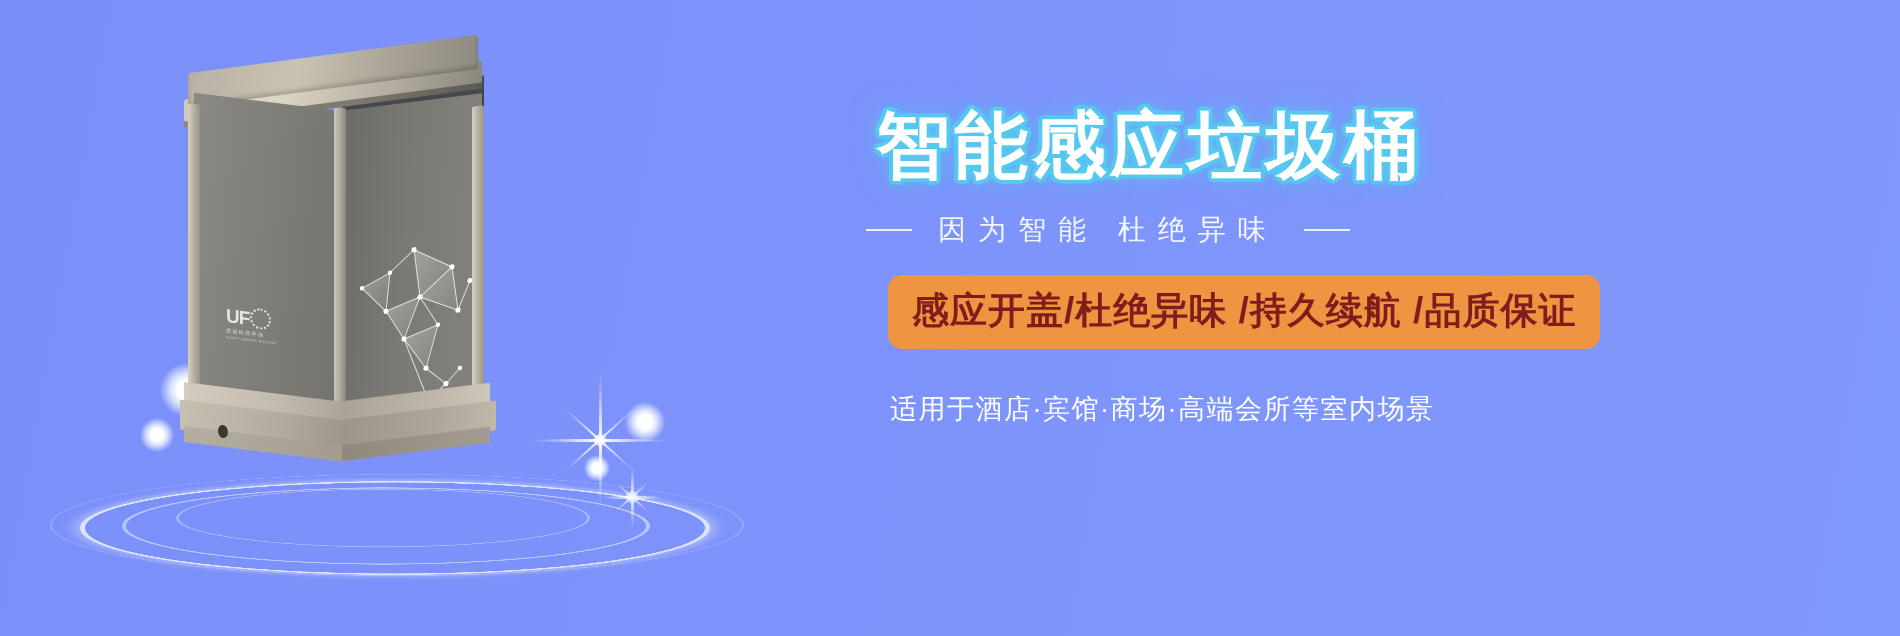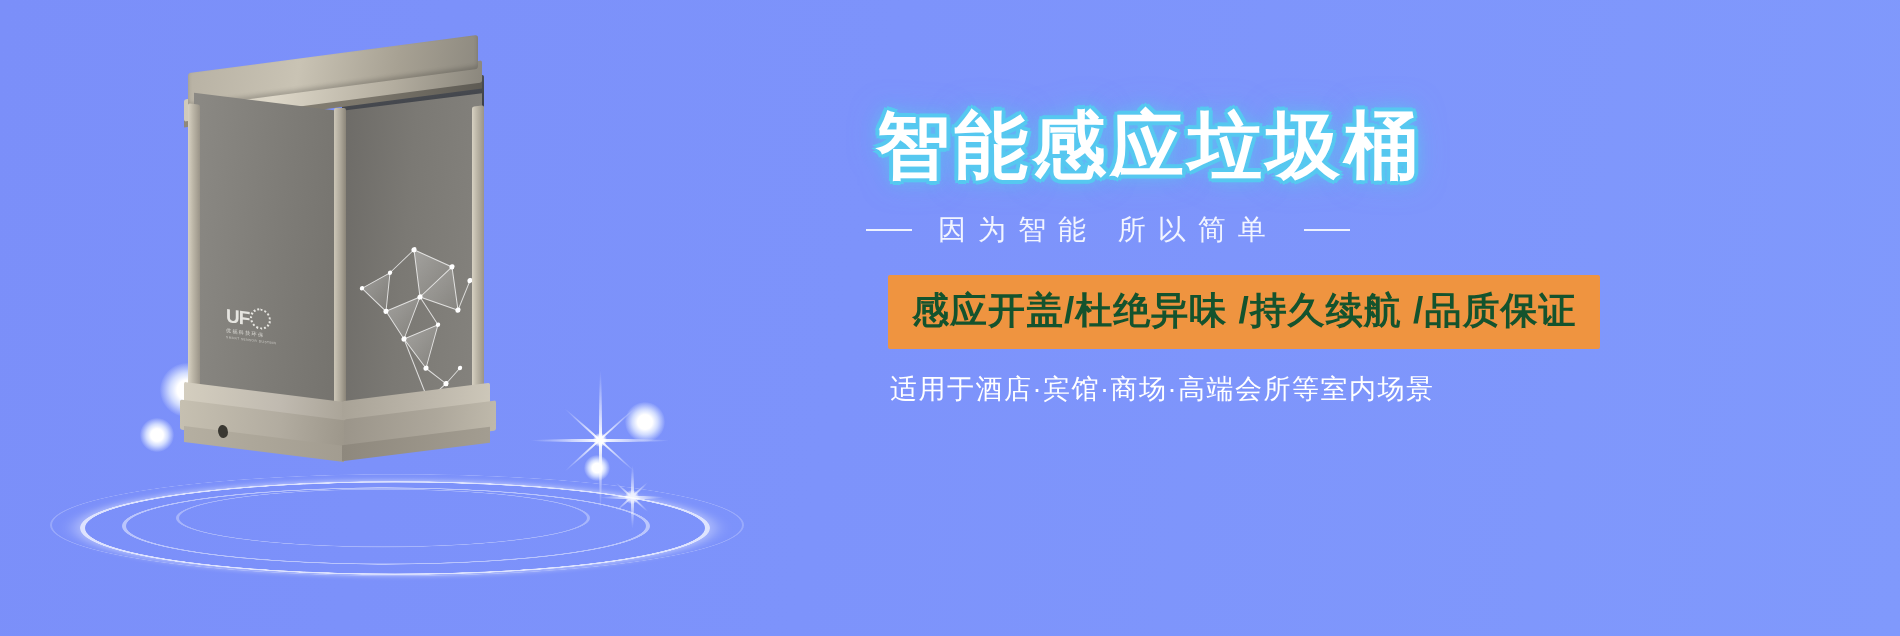--- a/index.html
+++ b/index.html
@@ -145,28 +145,28 @@
     white-space:nowrap;
   }
   .dash{display:inline-block;width:46px;height:2px;background:#eef2ff;
         flex:0 0 auto;}
   #subline-text{padding:0 26px;}
 
   #feature-strip{
     margin-top:26px;
     display:inline-block;
     background:#ef9440;
-    border-radius:2px;
+    border-radius:14px;
     padding:11px 24px 13px 24px;
-    color:#14532d;font-size:37px;font-weight:700;letter-spacing:1px;
+    color:#7f1d1d;font-size:37px;font-weight:700;letter-spacing:1px;
     white-space:nowrap;
   }
 
   #scene-line{
-    margin-top:22px;margin-left:2px;
+    margin-top:42px;margin-left:2px;
     font-size:27px;color:#ffffff;letter-spacing:1.5px;font-weight:400;
     white-space:nowrap;
   }
 </style>
 </head>
 <body>
 
 <div id="banner">
 
   <div id="product-scene">
@@ -271,21 +271,21 @@
       <div id="bin-sensor"></div>
     </div>
   </div>
 
   <div id="text-block">
 
     <div id="headline">智能感应垃圾桶</div>
 
     <div id="subline">
       <span class="dash"></span>
-      <span id="subline-text">因为智能 所以简单</span>
+      <span id="subline-text">因为智能 杜绝异味</span>
       <span class="dash"></span>
     </div>
 
     <div id="feature-strip">感应开盖/杜绝异味 /持久续航 /品质保证</div>
 
     <div id="scene-line">适用于酒店·宾馆·商场·高端会所等室内场景</div>
   </div>
 
 </div>
 

